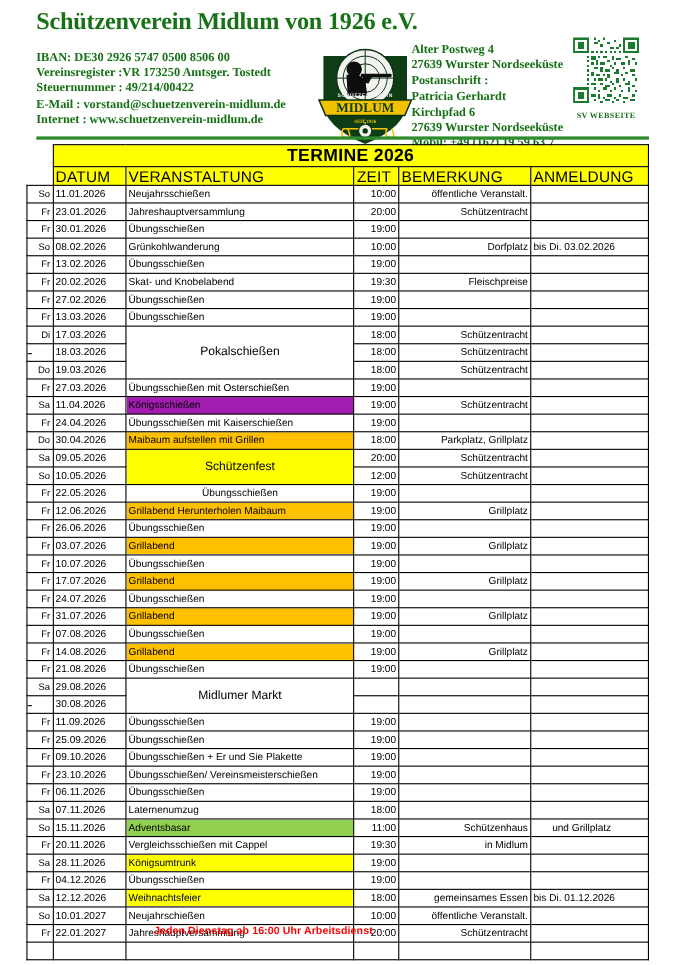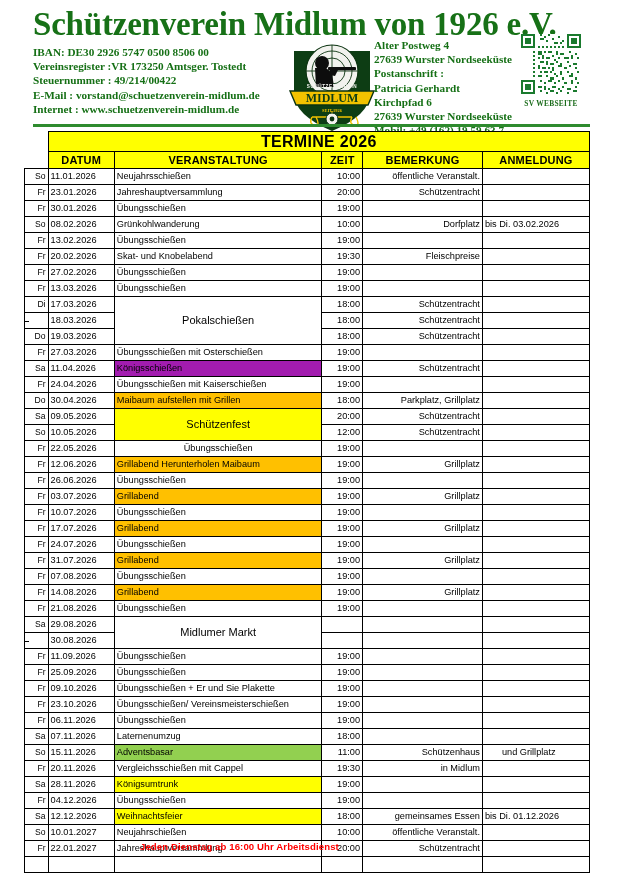--- a/index.html
+++ b/index.html
@@ -16,21 +16,21 @@
   
   .letterhead {
     position: relative;
     padding: 8px 0 0 0;
     height: 122px;
     box-sizing: border-box;
   }
   .club-title {
     font-family: "Liberation Serif", serif;
     font-weight: bold;
-    font-size: 33px;
+    font-size: 22px;
     color: #1a7a1a;
     color: #177117;
     letter-spacing: -0.2px;
     margin-left: 33px;
     line-height: 1.0;
     white-space: nowrap;
   }
   .addr-block {
     position: absolute;
     font-family: "Liberation Serif", serif;
@@ -125,23 +125,22 @@
     line-height: 19px;
     text-align: center;
     font-weight: bold;
     font-size: 16px;
     letter-spacing: 0.3px;
   }
   tr.title-row td.dow { background: transparent; border: none; }
 
   tr.head-row td {
     background: #ffff00;
-    font-weight: bold;
-    font-size: 11px;
-    text-align: center;
+    font-weight: normal;
+    font-size: 14px;
     height: 16px;
     line-height: 16px;
     letter-spacing: 0.2px;
   }
   tr.head-row td.dow { background: transparent; border: none; }
 
   td.date   { text-align: left; padding-left: 3px; }
   td.event  { text-align: left; padding-left: 3px; }
   td.event.center { text-align: center; }
   td.time   { text-align: right; padding-right: 2px; }

